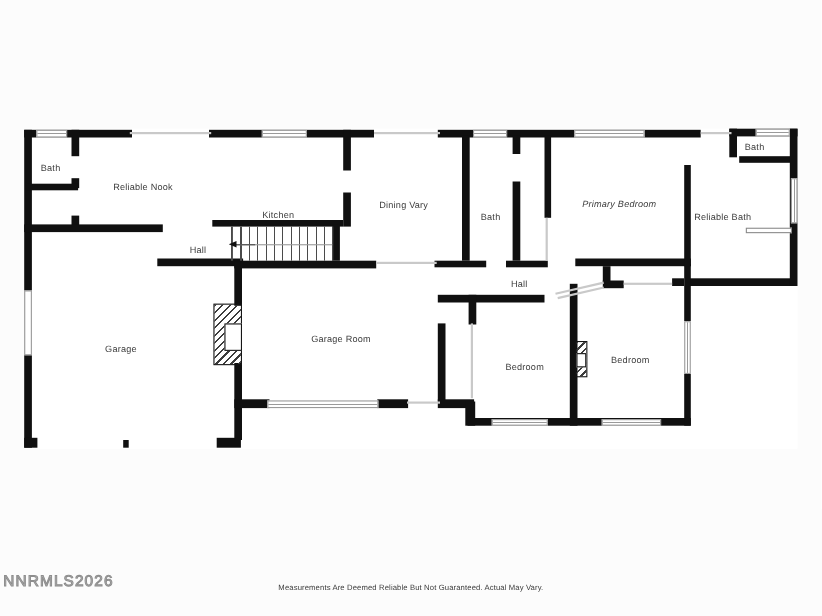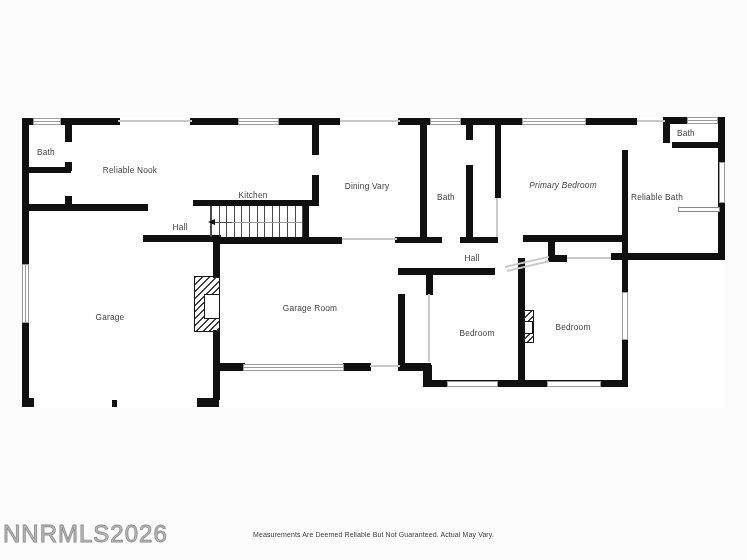--- a/index.html
+++ b/index.html
@@ -18,21 +18,21 @@
         background:repeating-linear-gradient(to right,#4a4a4a 0 1px,transparent 1px 7.6px);}
   #stairs-centerline{position:absolute;background:#9a9a9a;}
   #stairs-arrow-line{position:absolute;background:#4a4a4a;}
   #stairs-arrow-head{position:absolute;width:0;height:0;border-top:3.5px solid transparent;
         border-bottom:3.5px solid transparent;border-right:7px solid #111;}
   .fireplace{position:absolute;box-sizing:border-box;border:1.5px solid #151515;
         background:repeating-linear-gradient(135deg,#3c3c3c 0 1.4px,transparent 1.4px 4.8px);}
   .fireplace-inner{position:absolute;box-sizing:border-box;border:1.4px solid #151515;background:#fff;}
   .fixture{position:absolute;box-sizing:border-box;border:1px solid #8a8a8a;background:#fff;}
   .tick{position:absolute;background:#101010;}
-  #watermark{position:absolute;left:3px;top:520px;font-size:24px;letter-spacing:1px;
+  #watermark{position:absolute;left:3px;top:520px;font-size:14px;letter-spacing:1px;
         color:#bdbdbd;-webkit-text-stroke:0.9px #8d8d8d;font-weight:500;}
   #disclaimer{position:absolute;left:0;top:531px;width:747px;text-align:center;
         font-size:7px;color:#3b3b3b;letter-spacing:.1px;}
 </style>
 </head>
 <body>
 
 <div id="page">
   <div id="plan">
       <div id="floor-underlay" style="position: absolute; left: 22px; top: 117px; width: 703px; height: 291px;"></div>

